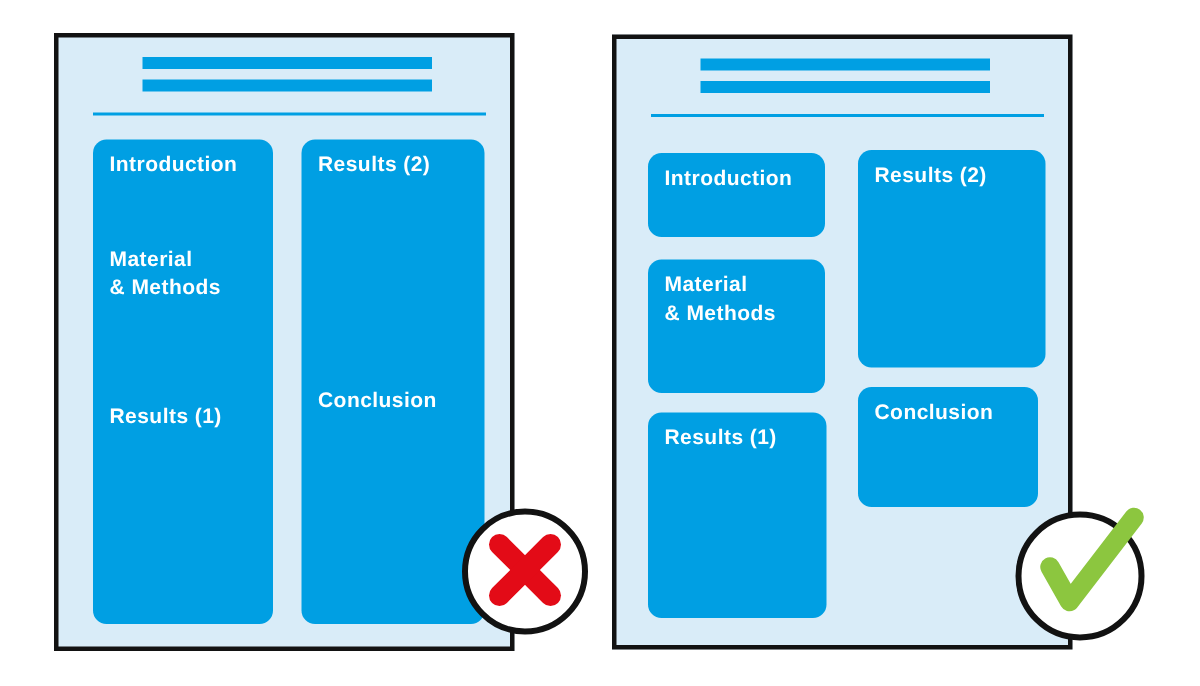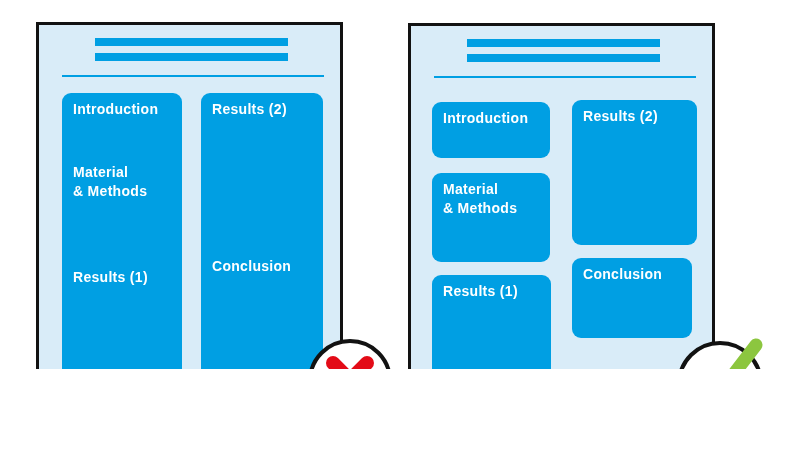--- a/index.html
+++ b/index.html
@@ -1,19 +1,19 @@
 <!DOCTYPE html>
 <html><head>
 <meta charset="utf-8">
 <style>
   html, body { margin: 0; padding: 0; background: #ffffff; }
   .stage {
     position: relative;
     width: 800px;
-    height: 369px;
+    height: 457px;
     background: #ffffff;
     font-family: "Liberation Sans", sans-serif;
     overflow: hidden;
   }
   .poster {
     position: absolute;
     background: #d9ecf8;
     border: 3px solid #121212;
     box-sizing: border-box;
   }

